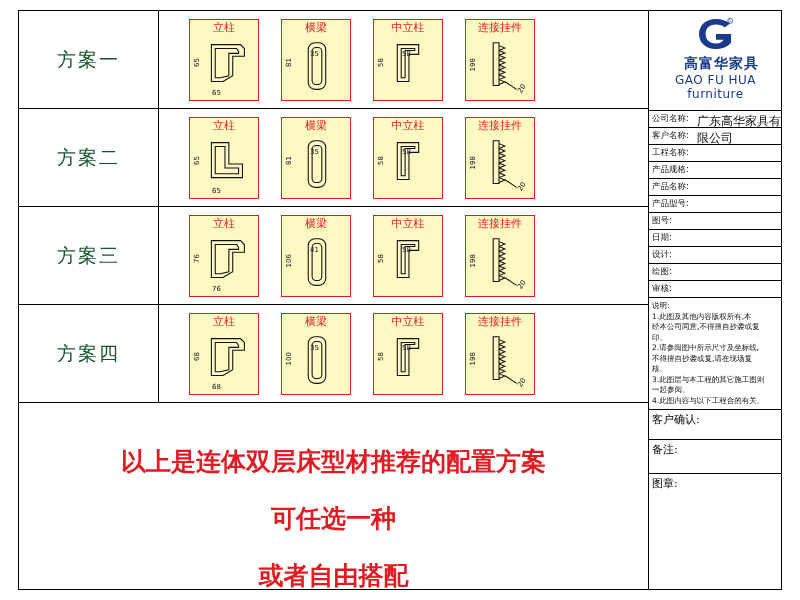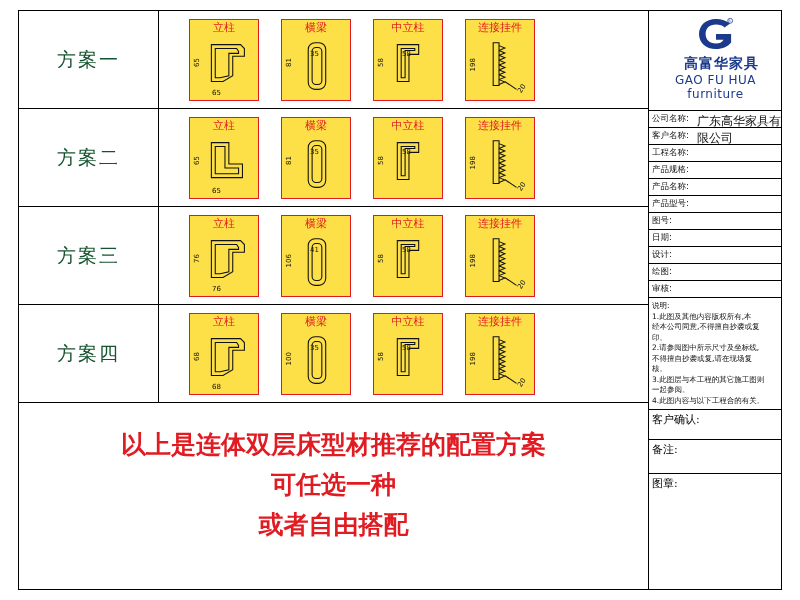--- a/index.html
+++ b/index.html
@@ -6,32 +6,32 @@
   body{width:800px;height:600px;background:#ffffff;font-family:"DejaVu Sans","Liberation Sans",sans-serif;overflow:hidden;}
   .sheet{position:absolute;left:18px;top:10px;width:764px;height:580px;border:1px solid #000;box-sizing:border-box;}
   .left{position:absolute;left:0;top:0;width:630px;height:100%;box-sizing:border-box;border-right:1px solid #000;}
   .right{position:absolute;left:630px;top:0;width:133px;height:100%;box-sizing:border-box;}
 
   .row{position:relative;height:98px;box-sizing:border-box;border-bottom:1px solid #000;display:flex;align-items:stretch;}
   .rowlabel{width:140px;box-sizing:border-box;border-right:1px solid #000;display:flex;align-items:center;justify-content:center;
             font-size:19px;letter-spacing:2px;color:#14532d;font-family:Liberation Mono, monospace;}
   .cells{flex:1;display:flex;align-items:center;padding-left:30px;gap:22px;}
 
-  .cell{width:70px;height:82px;border:1px solid #e11b22;box-sizing:border-box;position:relative;background:#fde047;}
+  .cell{width:70px;height:82px;border:1px solid #e11b22;box-sizing:border-box;position:relative;background:#fef9c3;}
   .cell .title{position:absolute;top:1px;left:0;right:0;text-align:center;color:#e11b22;font-size:11px;line-height:13px;
                font-family:"DejaVu Sans","Liberation Sans",sans-serif;}
   .cell .art{position:absolute;top:16px;left:0;right:0;bottom:2px;}
 
   .dimv{position:absolute;color:#111;font-size:7px;writing-mode:vertical-rl;transform:rotate(180deg);letter-spacing:0px;}
   .dimh{position:absolute;color:#111;font-size:7px;text-align:center;}
   .dimr{position:absolute;color:#111;font-size:7px;transform:rotate(-55deg);transform-origin:left top;}
 
   .noteblock{position:relative;height:auto;}
   .bigred{color:#e11b22;text-align:center;font-size:25px;line-height:40px;font-weight:bold;
-          font-family:"DejaVu Sans","Liberation Sans",sans-serif;}
+          font-family:"DejaVu Sans","Liberation Sans",sans-serif;margin-top:17px;}
 
   
   .logobox{height:100px;box-sizing:border-box;border-bottom:1px solid #000;position:relative;}
   .logomark{position:absolute;left:50%;transform:translateX(-50%);top:6px;width:38px;height:34px;}
   .brand{position:absolute;left:12px;right:0;top:44px;text-align:center;font-size:14px;color:#1b3a8c;font-weight:bold;letter-spacing:1px;}
   .brand2{position:absolute;left:0;right:0;top:62px;text-align:center;font-size:12px;color:#1b3a8c;letter-spacing:0.5px;}
   .fline{position:relative;box-sizing:border-box;border-bottom:1px solid #000;font-size:8.5px;color:#111;padding:2px 3px;}
   .fline .v{position:absolute;left:48px;top:2px;font-size:12px;color:#111;}
   .fsmall{font-size:7.5px;line-height:10.5px;color:#111;padding:3px;box-sizing:border-box;border-bottom:1px solid #000;}
   .fbox{box-sizing:border-box;border-bottom:1px solid #000;font-size:11px;padding:2px 3px;}

